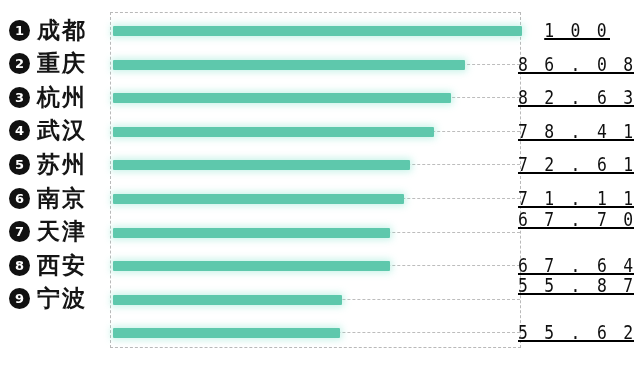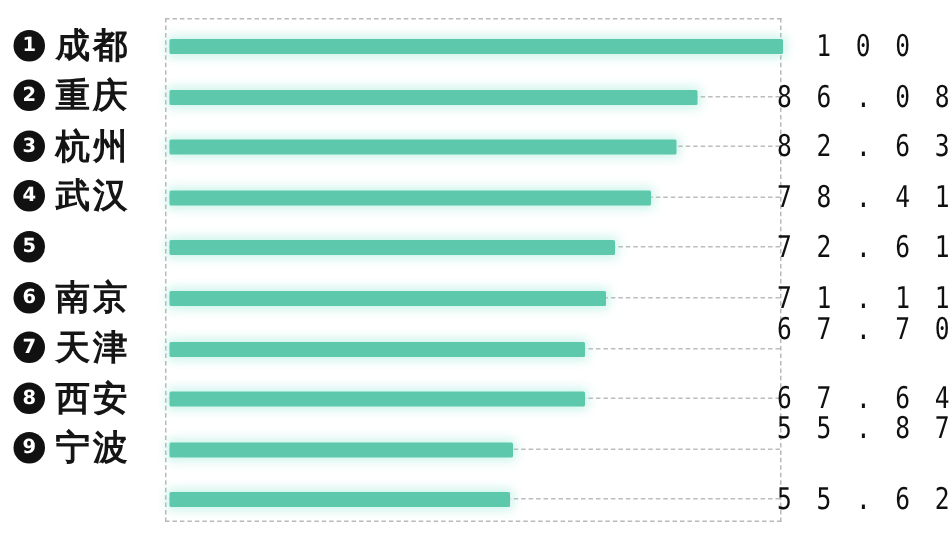--- a/index.html
+++ b/index.html
@@ -97,20 +97,21 @@
     left:521px;top:0;
     width:113px;height:365px;
   }
   .value-row{
     position:absolute;
     left:0;
     width:113px;height:34px;
     display:flex;
     align-items:center;
     justify-content:center;
+    text-decoration:underline;
   }
   .value-text{
     font-family:"DejaVu Sans Mono","Liberation Mono",monospace;
     font-size:20px;
     font-weight:400;
     color:#101010;
     letter-spacing:4px;
     transform:scaleX(0.82);
     transform-origin:center;
     white-space:pre;
@@ -133,20 +134,21 @@
       <div class="label-row" style="top: 80.2px;">
         <div class="rank-badge">3</div>
         <div class="city-name">杭州</div>
       </div>
       <div class="label-row" style="top: 113.8px;">
         <div class="rank-badge">4</div>
         <div class="city-name">武汉</div>
       </div>
       <div class="label-row" style="top: 147.4px;">
         <div class="rank-badge">5</div>
+        <div class="city-name">苏州</div>
       </div>
       <div class="label-row" style="top: 181px;">
         <div class="rank-badge">6</div>
         <div class="city-name">南京</div>
       </div>
       <div class="label-row" style="top: 214.6px;">
         <div class="rank-badge">7</div>
         <div class="city-name">天津</div>
       </div>
       <div class="label-row" style="top: 248.2px;">

